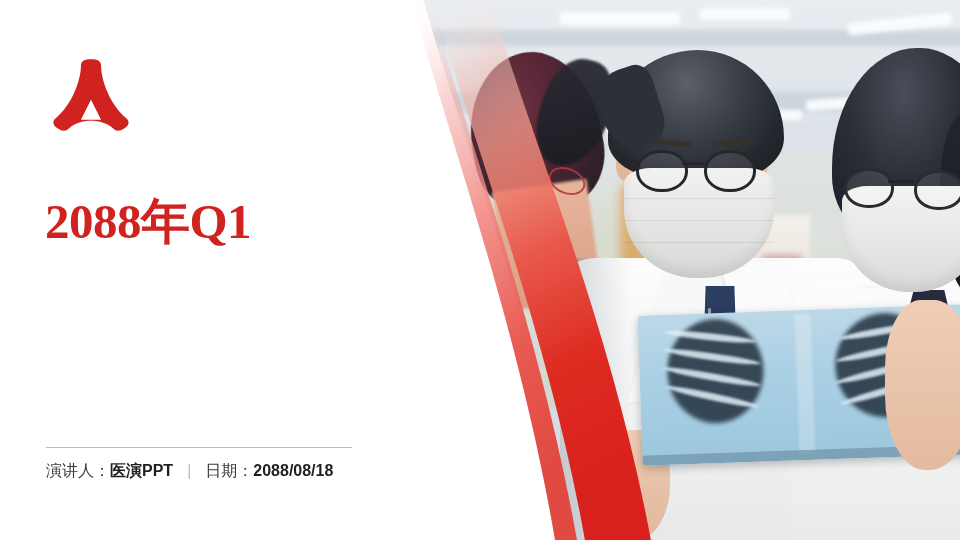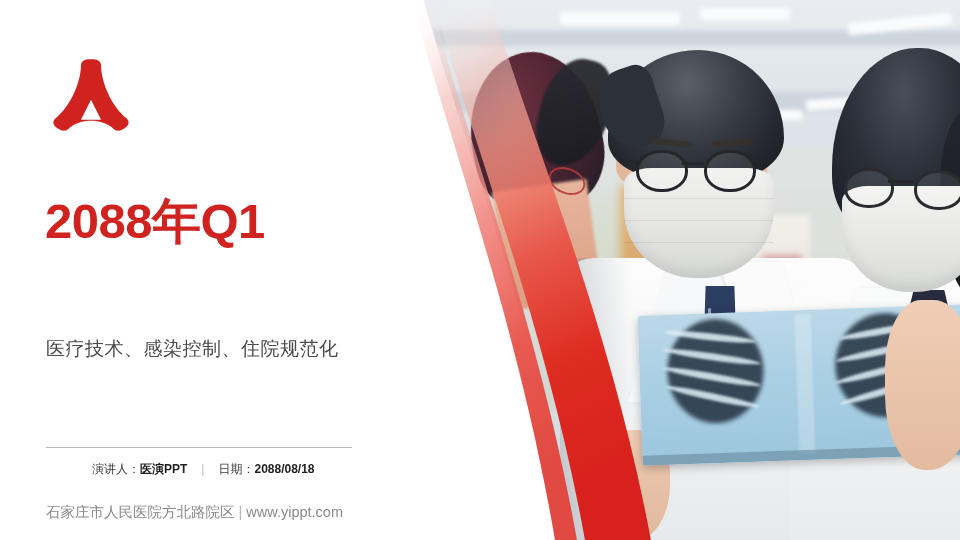--- a/index.html
+++ b/index.html
@@ -134,29 +134,29 @@
   
   #arcs{position:absolute;top:0;left:0;width:960px;height:540px;pointer-events:none;}
 
   
   #left{position:absolute;left:0;top:0;width:430px;height:540px;}
 
   #logo{position:absolute;left:48px;top:56px;width:86px;height:84px;}
 
   #title-block{position:absolute;left:45px;top:196px;width:420px;}
   .t-line1{font-size:49px;font-weight:bold;color:#d0221f;line-height:1.06;
-    letter-spacing:-0.5px;white-space:nowrap;}
+    letter-spacing:-0.5px;white-space:nowrap;font-family:Liberation Serif, serif;}
   .t-line2{font-size:49px;font-weight:bold;color:#2b2b2b;line-height:1.10;
     letter-spacing:-0.5px;white-space:nowrap;margin-top:2px;}
   #subtitle{position:absolute;left:46px;top:336px;font-size:19px;color:#4a4a4a;
     letter-spacing:.5px;white-space:nowrap;}
 
   #rule{position:absolute;left:46px;top:447px;width:306px;height:1px;background:#b9b9b9;}
 
-  #meta{position:absolute;left:46px;top:461px;font-size:12px;color:#2e2e2e;white-space:nowrap;margin-left:46px;}
+  #meta{position:absolute;left:46px;top:461px;font-size:16px;color:#2e2e2e;white-space:nowrap;}
   #meta .lbl{color:#3a3a3a;}
   #meta .val{font-weight:bold;color:#1f1f1f;}
   #meta .sep{color:#bdbdbd;margin:0 14px;}
 
   #site{position:absolute;left:46px;top:503px;font-size:14.5px;color:#8a8a8a;white-space:nowrap;}
   #site .bar{color:#b5b5b5;margin:0 4px;}
 </style>
 </head>
 <body>
 
@@ -312,26 +312,22 @@
                C 38 6, 42 4, 50 4 Z
                M 50 52
                L 62 76
                L 38 76 Z" fill="#d0221f" fill-rule="evenodd"></path>
     </svg>
 
     <div id="title-block">
       <div class="t-line1">2088年Q1</div>
     </div>
 
-    <div id="subtitle">医疗技术、感染控制、住院规范化</div>
 
     <div id="rule"></div>
 
     <div id="meta">
       <span class="lbl">演讲人：</span><span class="val">医演PPT</span><span class="sep">|</span><span class="lbl">日期：</span><span class="val">2088/08/18</span>
     </div>
 
-    <div id="site">
-      <span>石家庄市人民医院方北路院区</span><span class="bar">|</span><span>www.yippt.com</span>
-    </div>
 
   </div>
 </div>
 
 </body></html>

